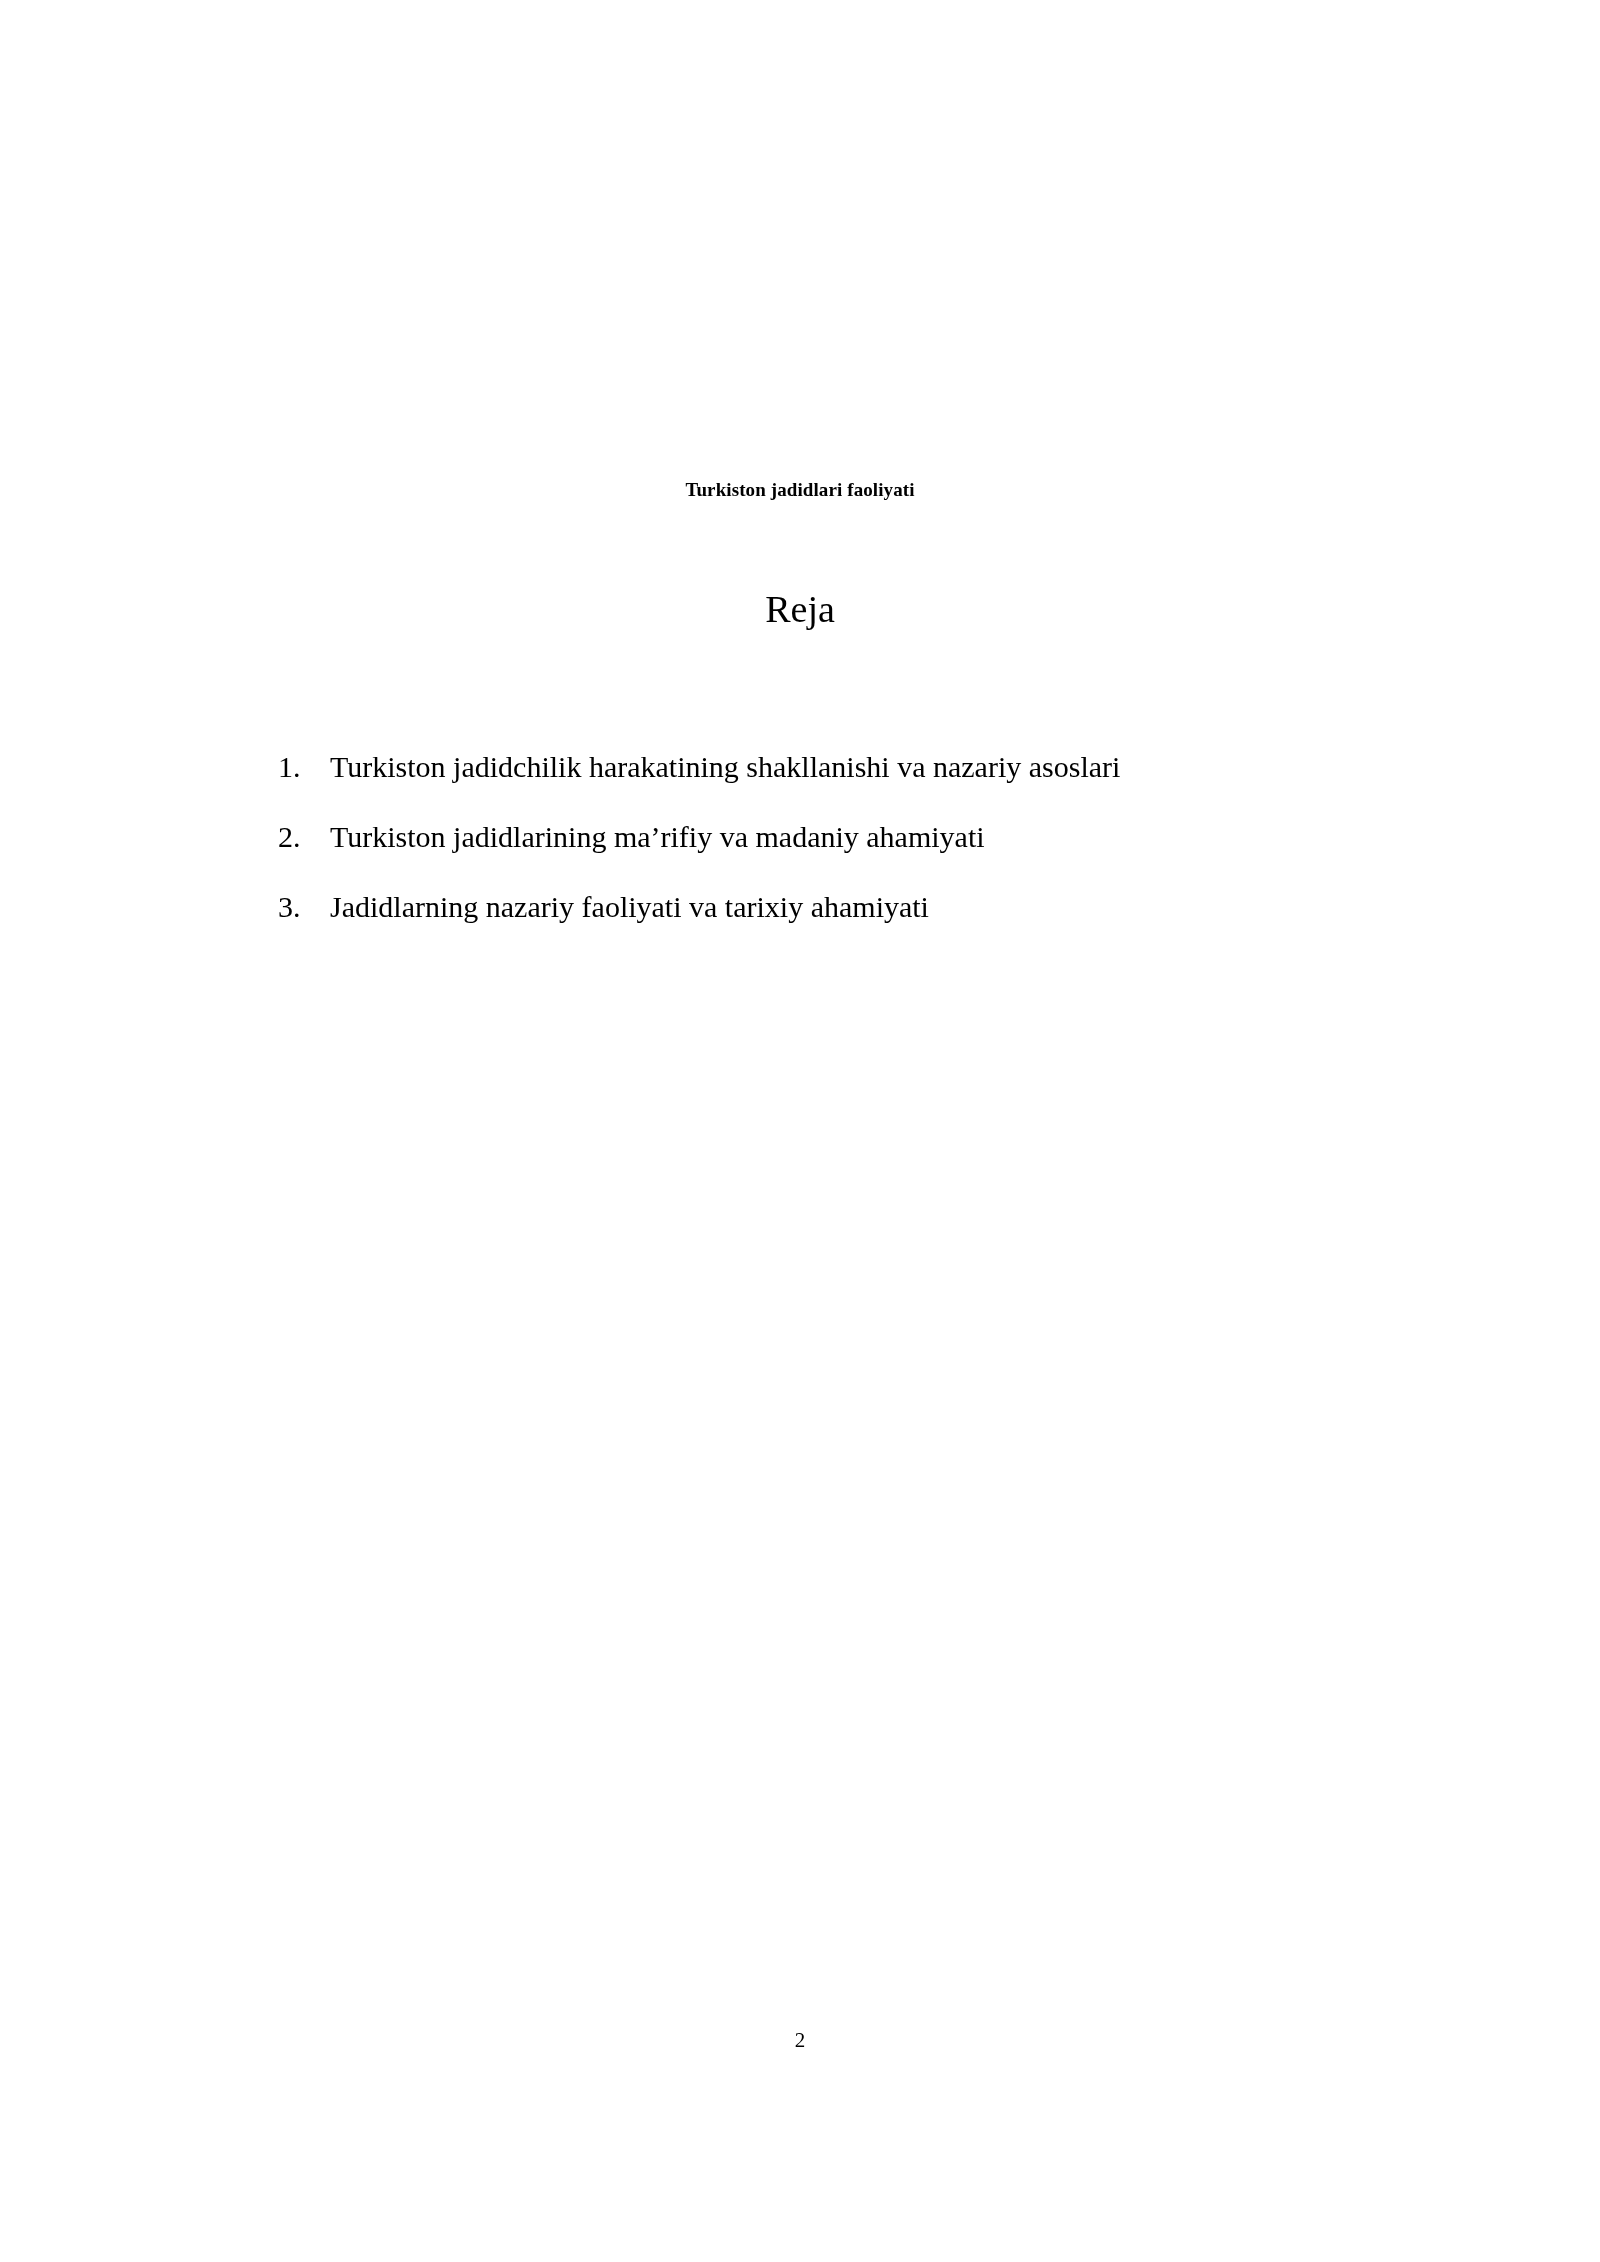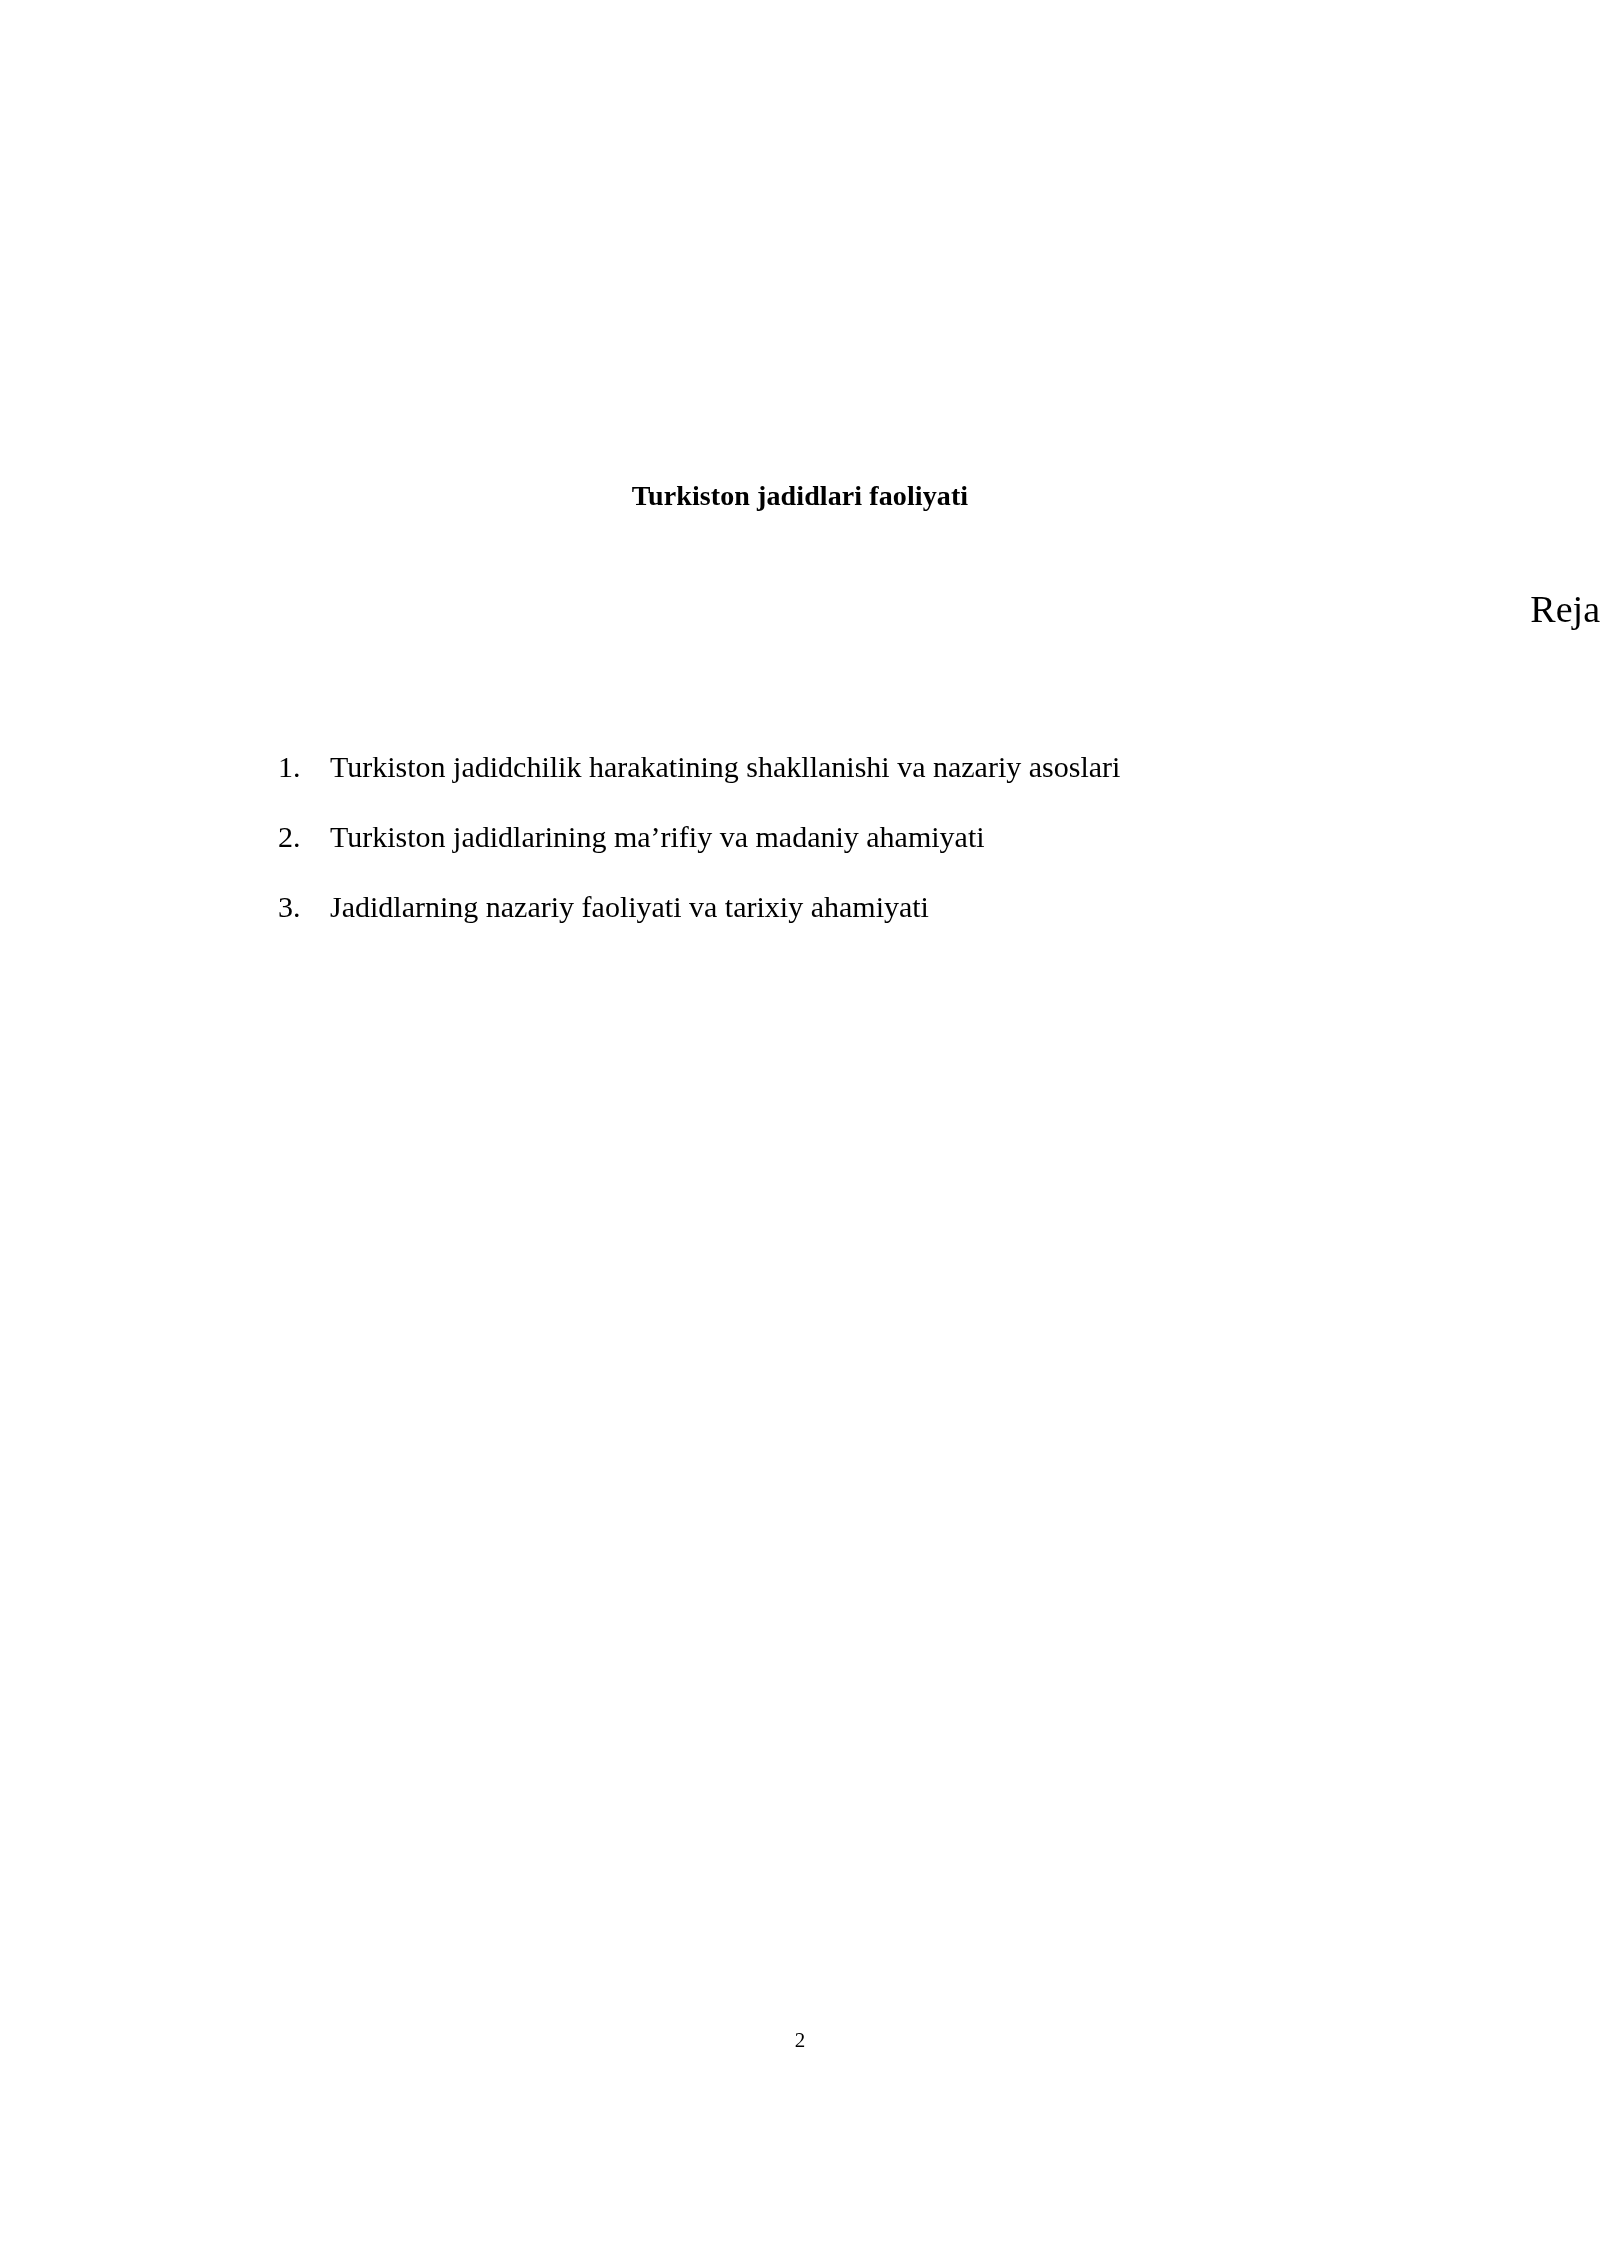--- a/index.html
+++ b/index.html
@@ -19,31 +19,31 @@
     background: #ffffff;
     overflow: hidden;
     box-sizing: border-box;
   }
   .doc-title {
     position: absolute;
     left: 0;
     right: 0;
     top: 478px;
     text-align: center;
-    font-size: 28px;
+    font-size: 19px;
     font-weight: bold;
     line-height: 1.25;
     letter-spacing: 0.1px;
   }
   .section-heading {
     position: absolute;
     left: 0;
     right: 0;
     top: 586px;
-    text-align: right;
+    text-align: center;
     font-size: 38px;
     font-weight: normal;
     line-height: 1.25;
   }
   .plan-list {
     position: absolute;
     left: 278px;
     top: 752px;
     width: 1240px;
     margin: 0;

